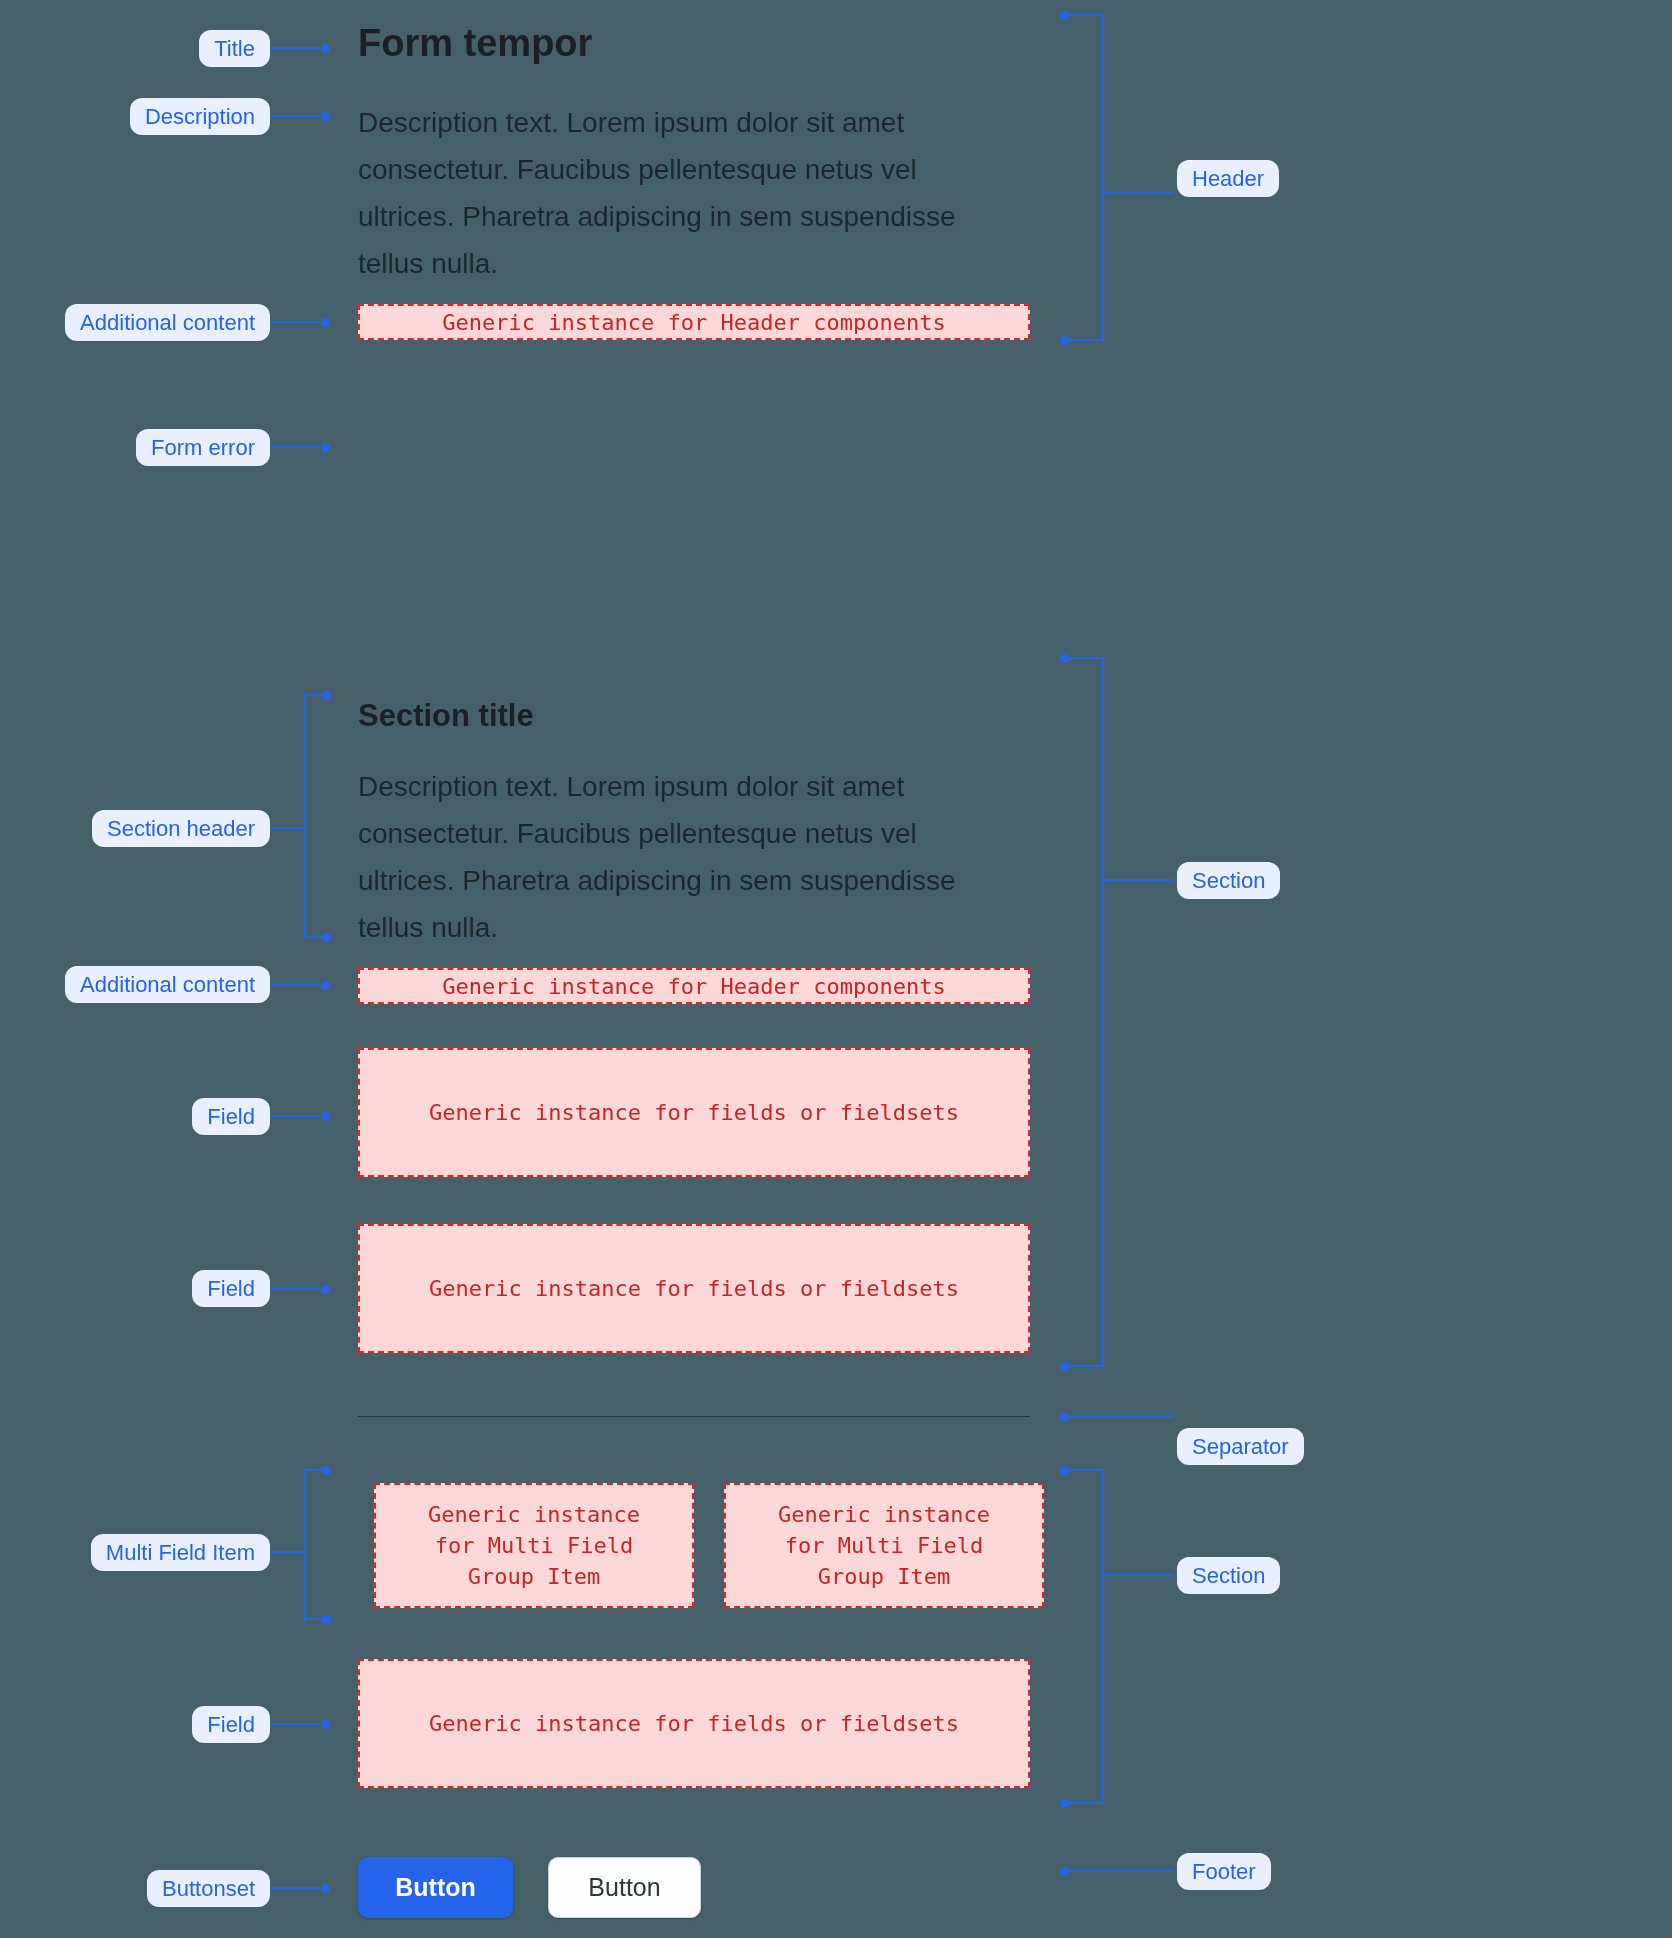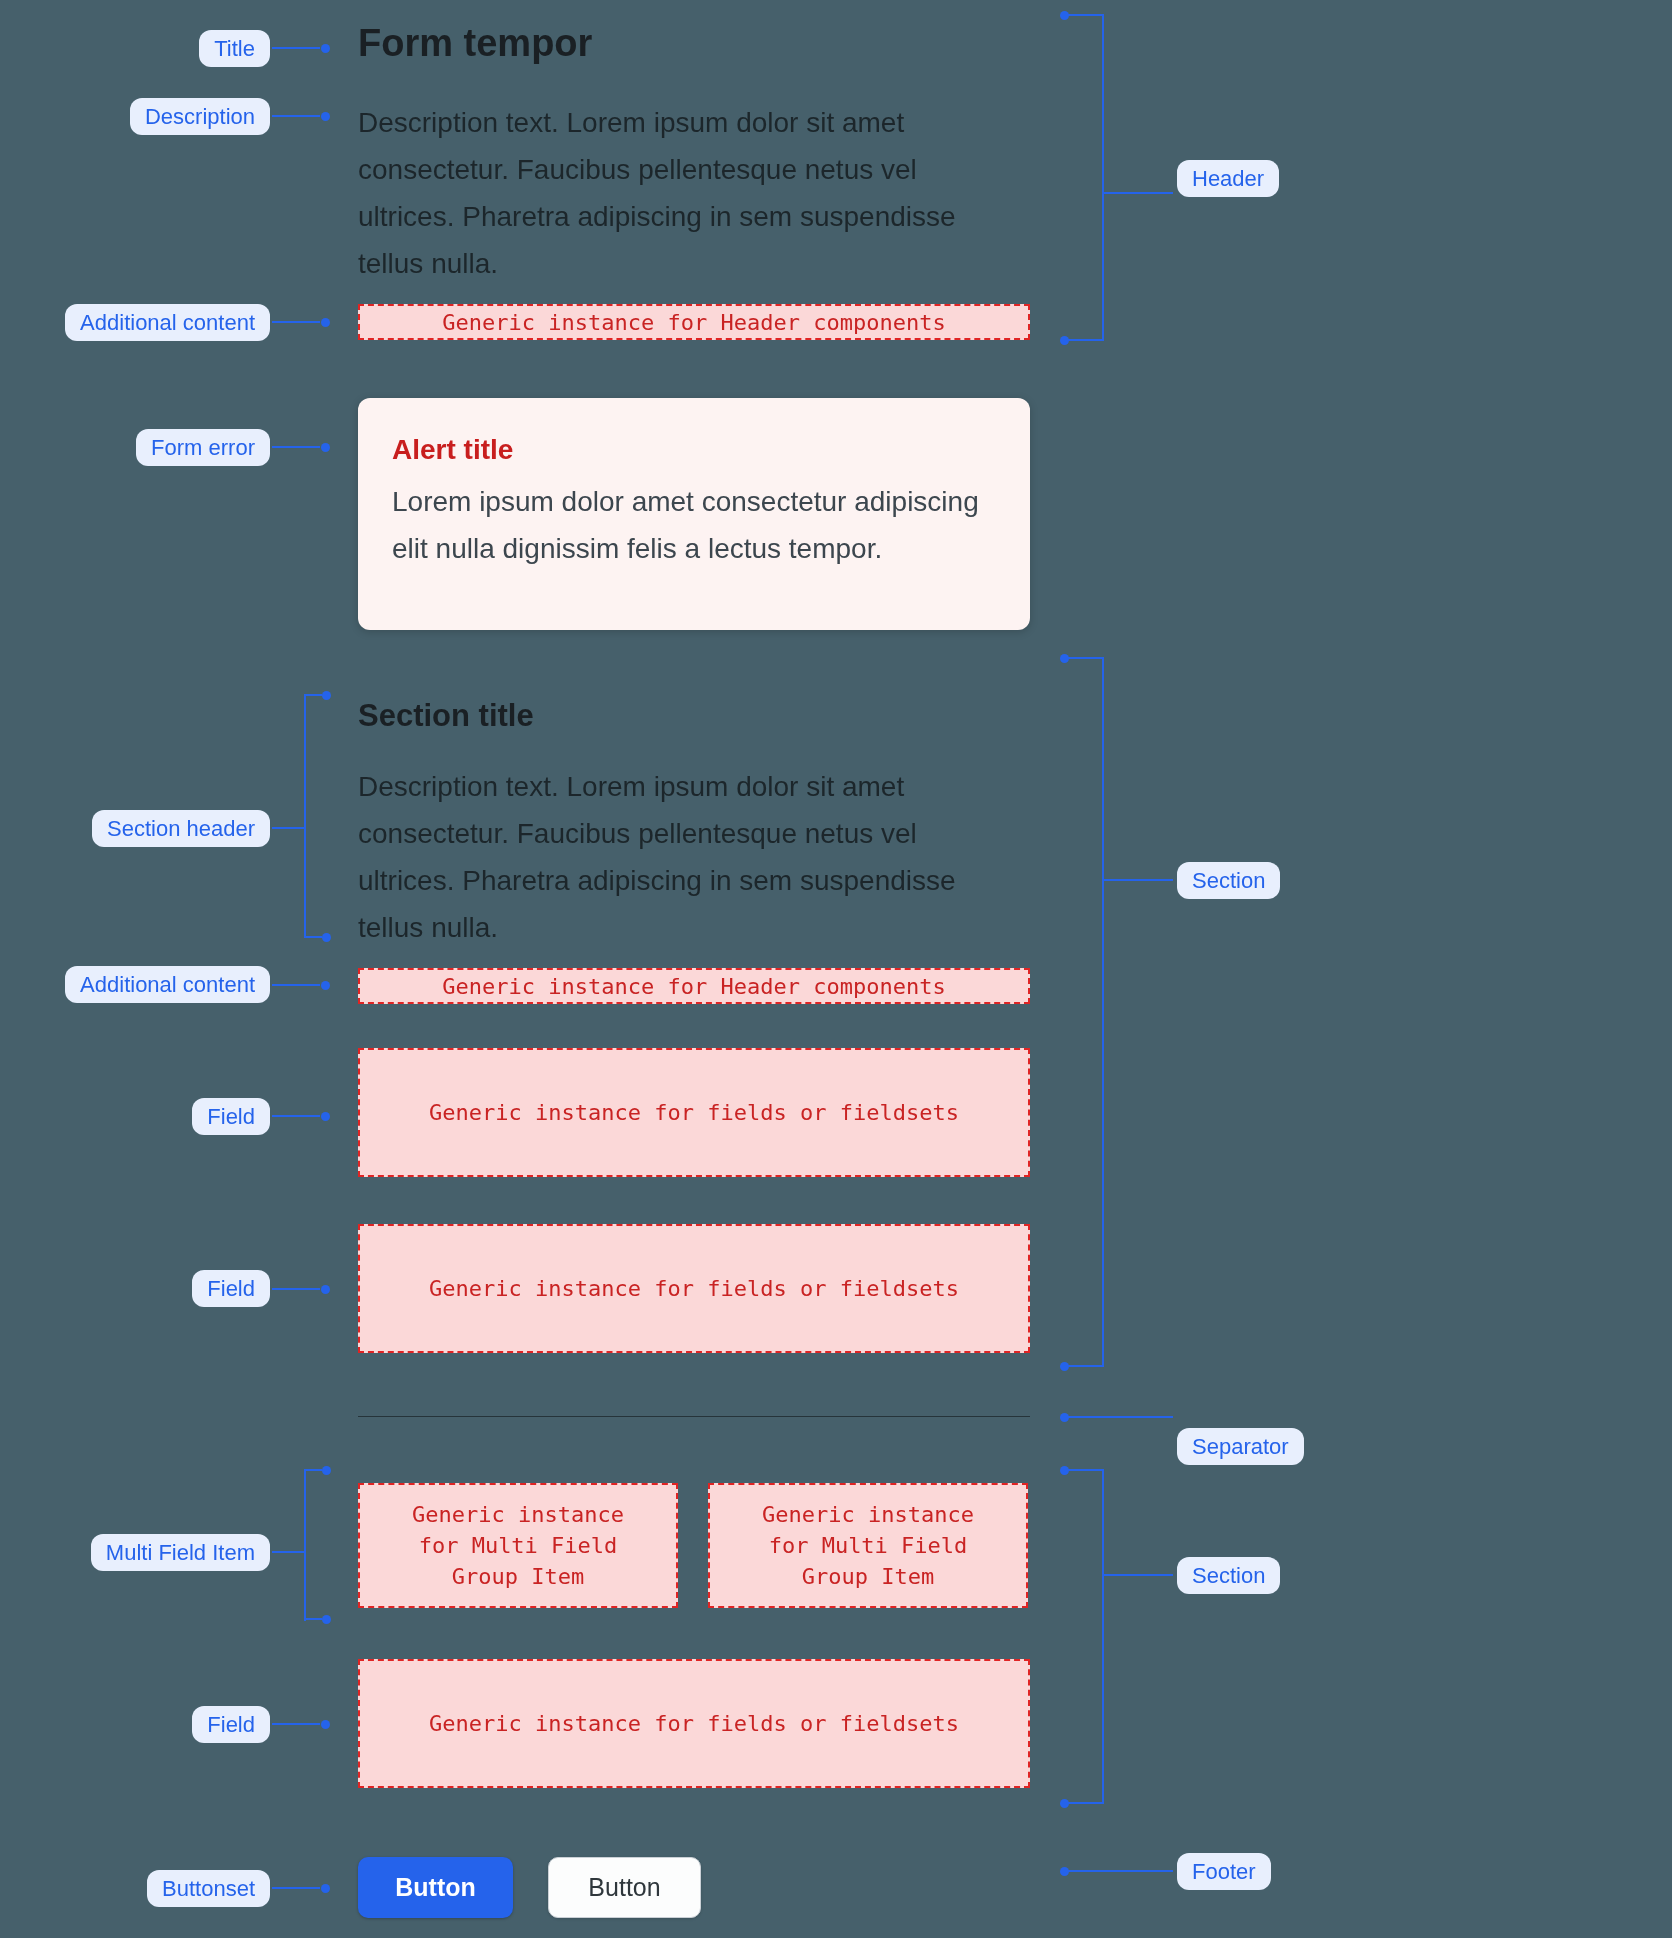--- a/index.html
+++ b/index.html
@@ -35,21 +35,21 @@
   .form-title{position:absolute;left:358px;top:22px;font-size:38px;font-weight:600;color:var(--dark);}
   .section-title{position:absolute;left:358px;top:698px;font-size:31px;font-weight:600;color:var(--dark);}
   .desc{position:absolute;left:358px;width:655px;font-size:28px;line-height:47px;color:var(--muted);}
 
   .ph{position:absolute;left:358px;width:672px;background:var(--ph-bg);
       border:2px dashed var(--ph-border);color:var(--ph-red);
       font-family:"DejaVu Sans Mono",monospace;font-size:22px;line-height:31px;
       display:flex;align-items:center;justify-content:center;text-align:center;}
   .ph-thin{height:36px;}
   .ph-field{height:129px;}
-  .ph-mfg{width:320px;height:125px;padding:0 26px;}
+  .ph-mfg{width:320px;height:125px;padding:0 26px;margin-left:16px;}
 
   .alert{position:absolute;left:358px;top:398px;width:672px;height:232px;
          background:var(--alert-bg);border-radius:12px;padding:36px 34px;
          box-shadow:0 2px 8px rgba(0,0,0,.18);}
   .alert-title{font-size:28px;font-weight:700;color:var(--alert-red);}
   .alert-body{margin-top:12px;width:600px;font-size:28px;line-height:47px;color:#3c464e;}
 
   .separator{position:absolute;left:358px;top:1416px;width:672px;height:0;
              border-top:1px solid rgba(0,0,0,.45);}
 
@@ -150,24 +150,20 @@
 
   <div class="dot" style="left:1064px;top:1871px"></div>
   <div class="hl" style="left:1068px;top:1870px;width:105px"></div>
 
   <div class="form-title">Form tempor</div>
 
   <div class="desc" style="top:99px">Description text. Lorem ipsum dolor sit amet consectetur. Faucibus pellentesque netus vel ultrices. Pharetra adipiscing in sem suspendisse tellus nulla.</div>
 
   <div class="ph ph-thin" style="top:304px">Generic instance for Header components</div>
 
-  <div class="alert">
-    <div class="alert-title">Alert title</div>
-    <div class="alert-body">Lorem ipsum dolor amet consectetur adipiscing elit nulla dignissim felis a lectus tempor.</div>
-  </div>
 
   <div class="section-title">Section title</div>
 
   <div class="desc" style="top:763px">Description text. Lorem ipsum dolor sit amet consectetur. Faucibus pellentesque netus vel ultrices. Pharetra adipiscing in sem suspendisse tellus nulla.</div>
 
   <div class="ph ph-thin" style="top:968px">Generic instance for Header components</div>
 
   <div class="ph ph-field" style="top:1048px">Generic instance for fields or fieldsets</div>
 
   <div class="ph ph-field" style="top:1224px">Generic instance for fields or fieldsets</div>

